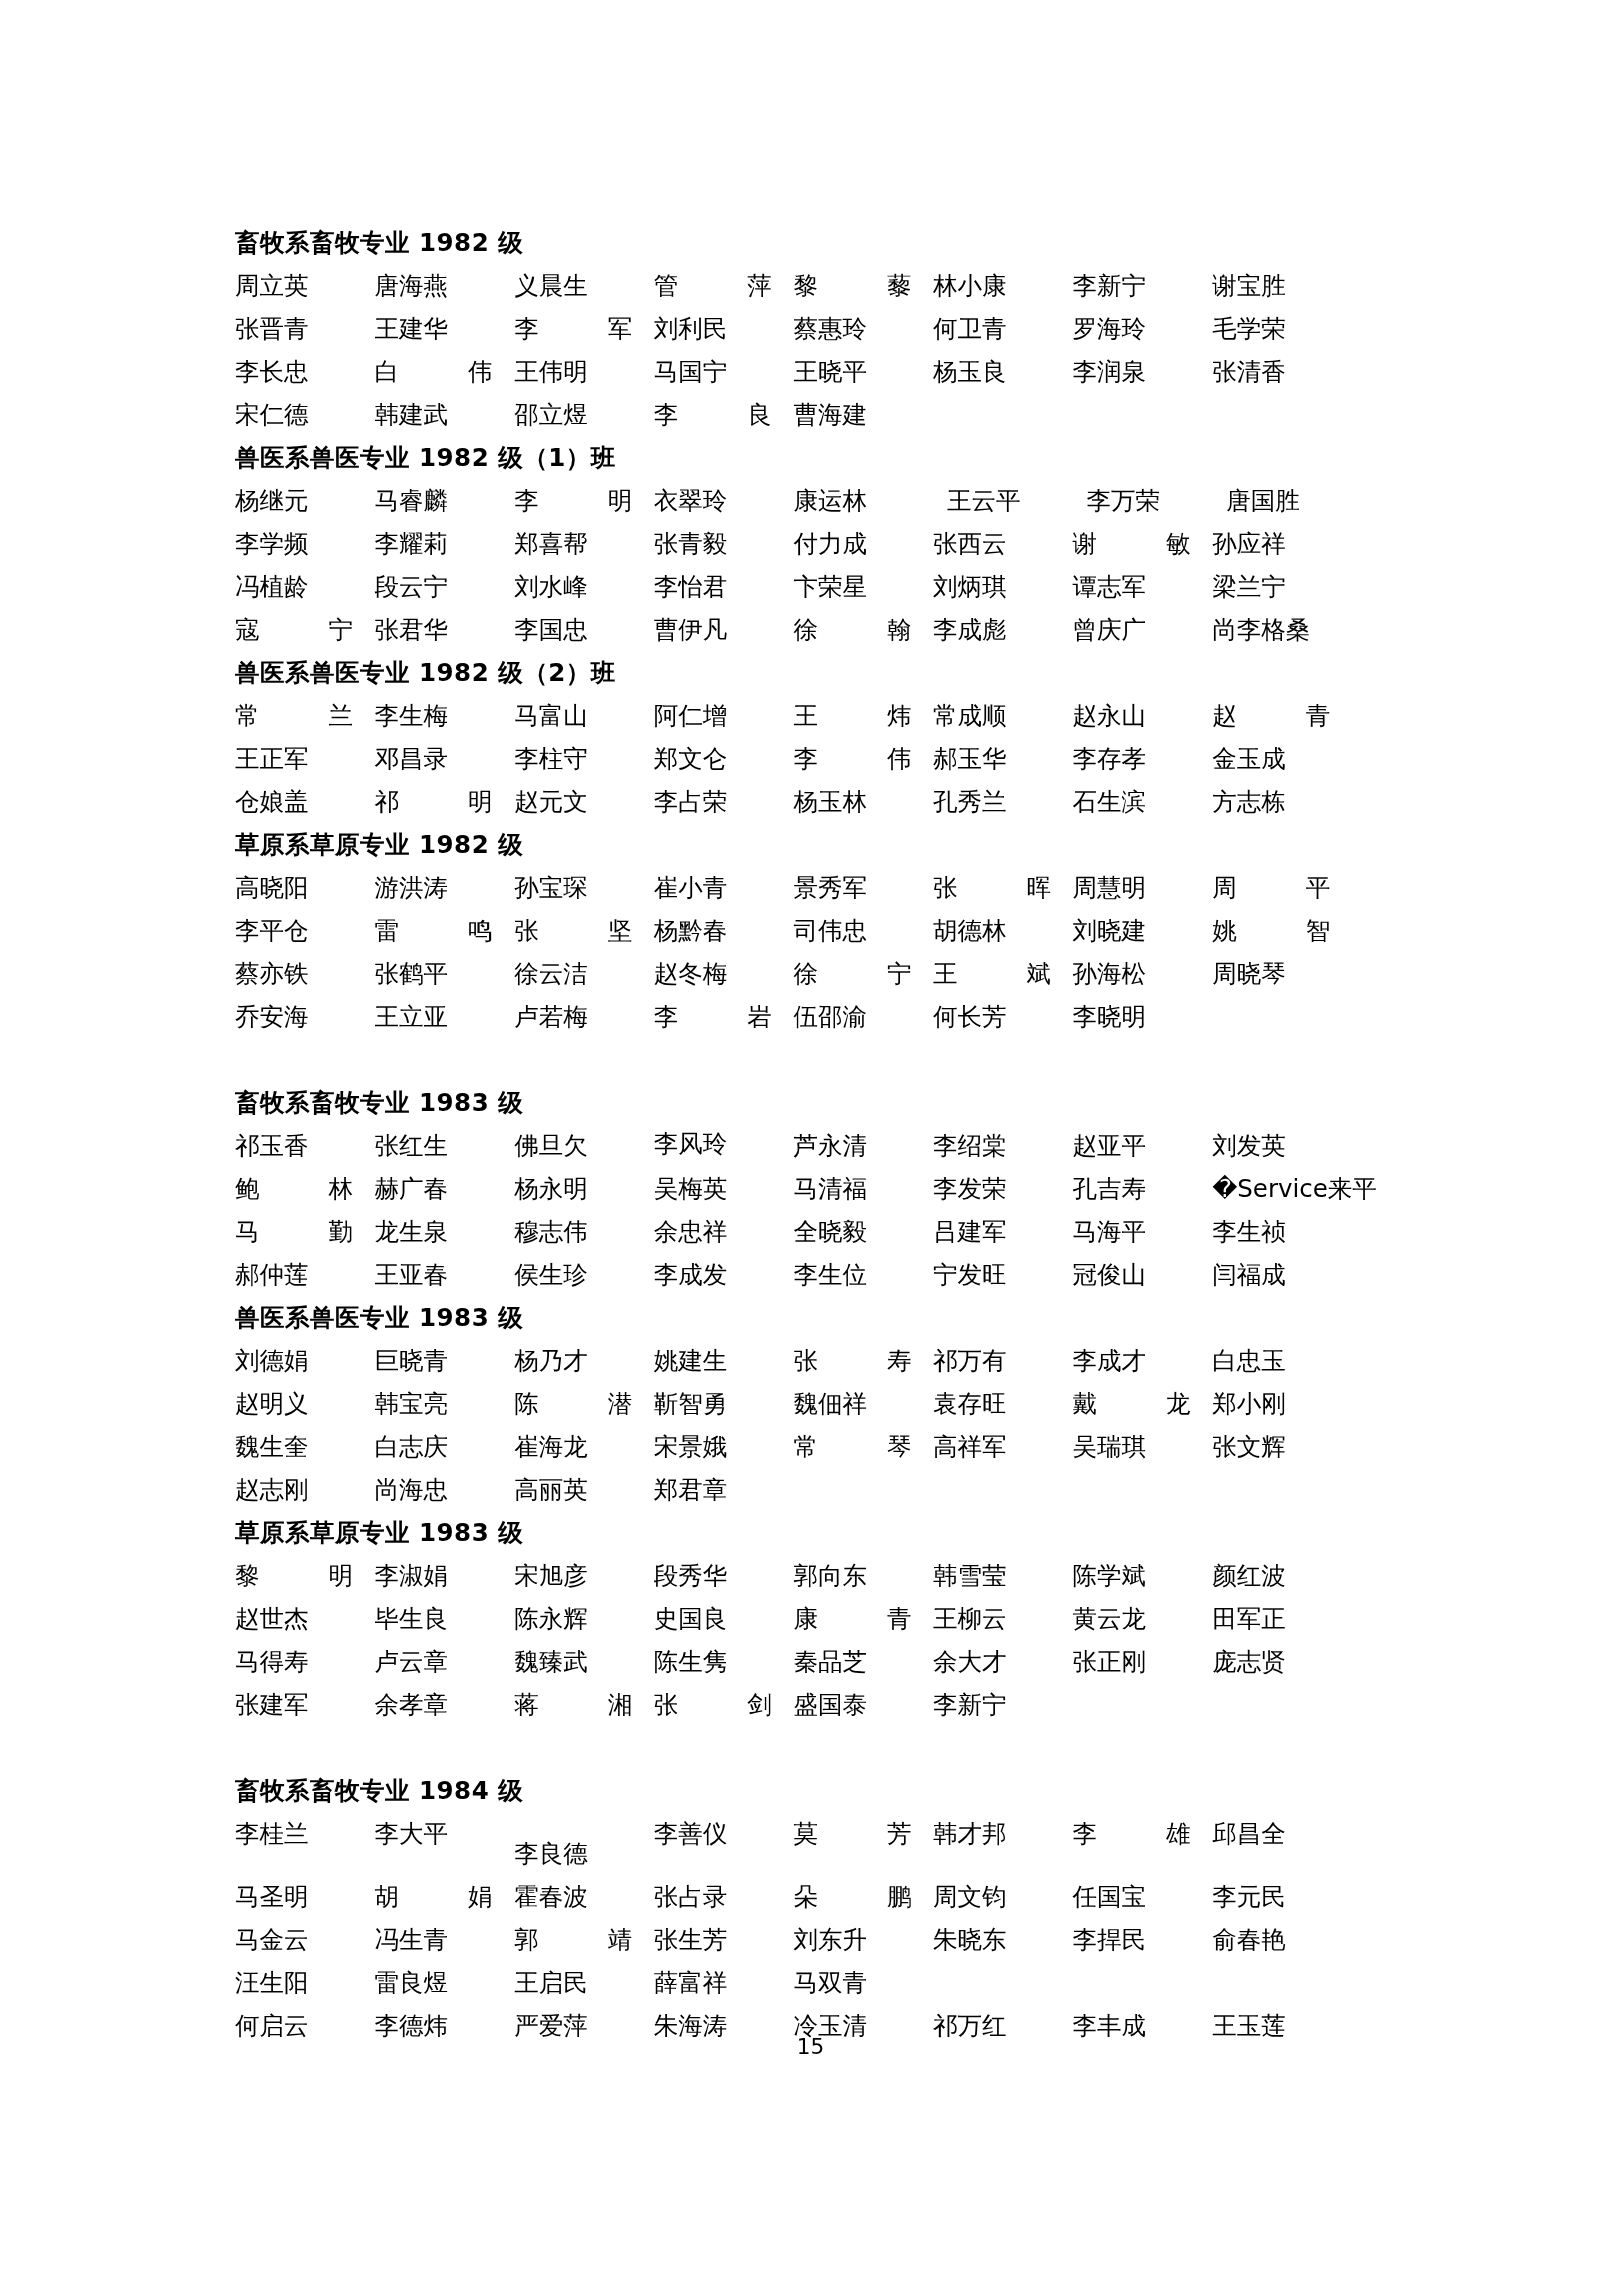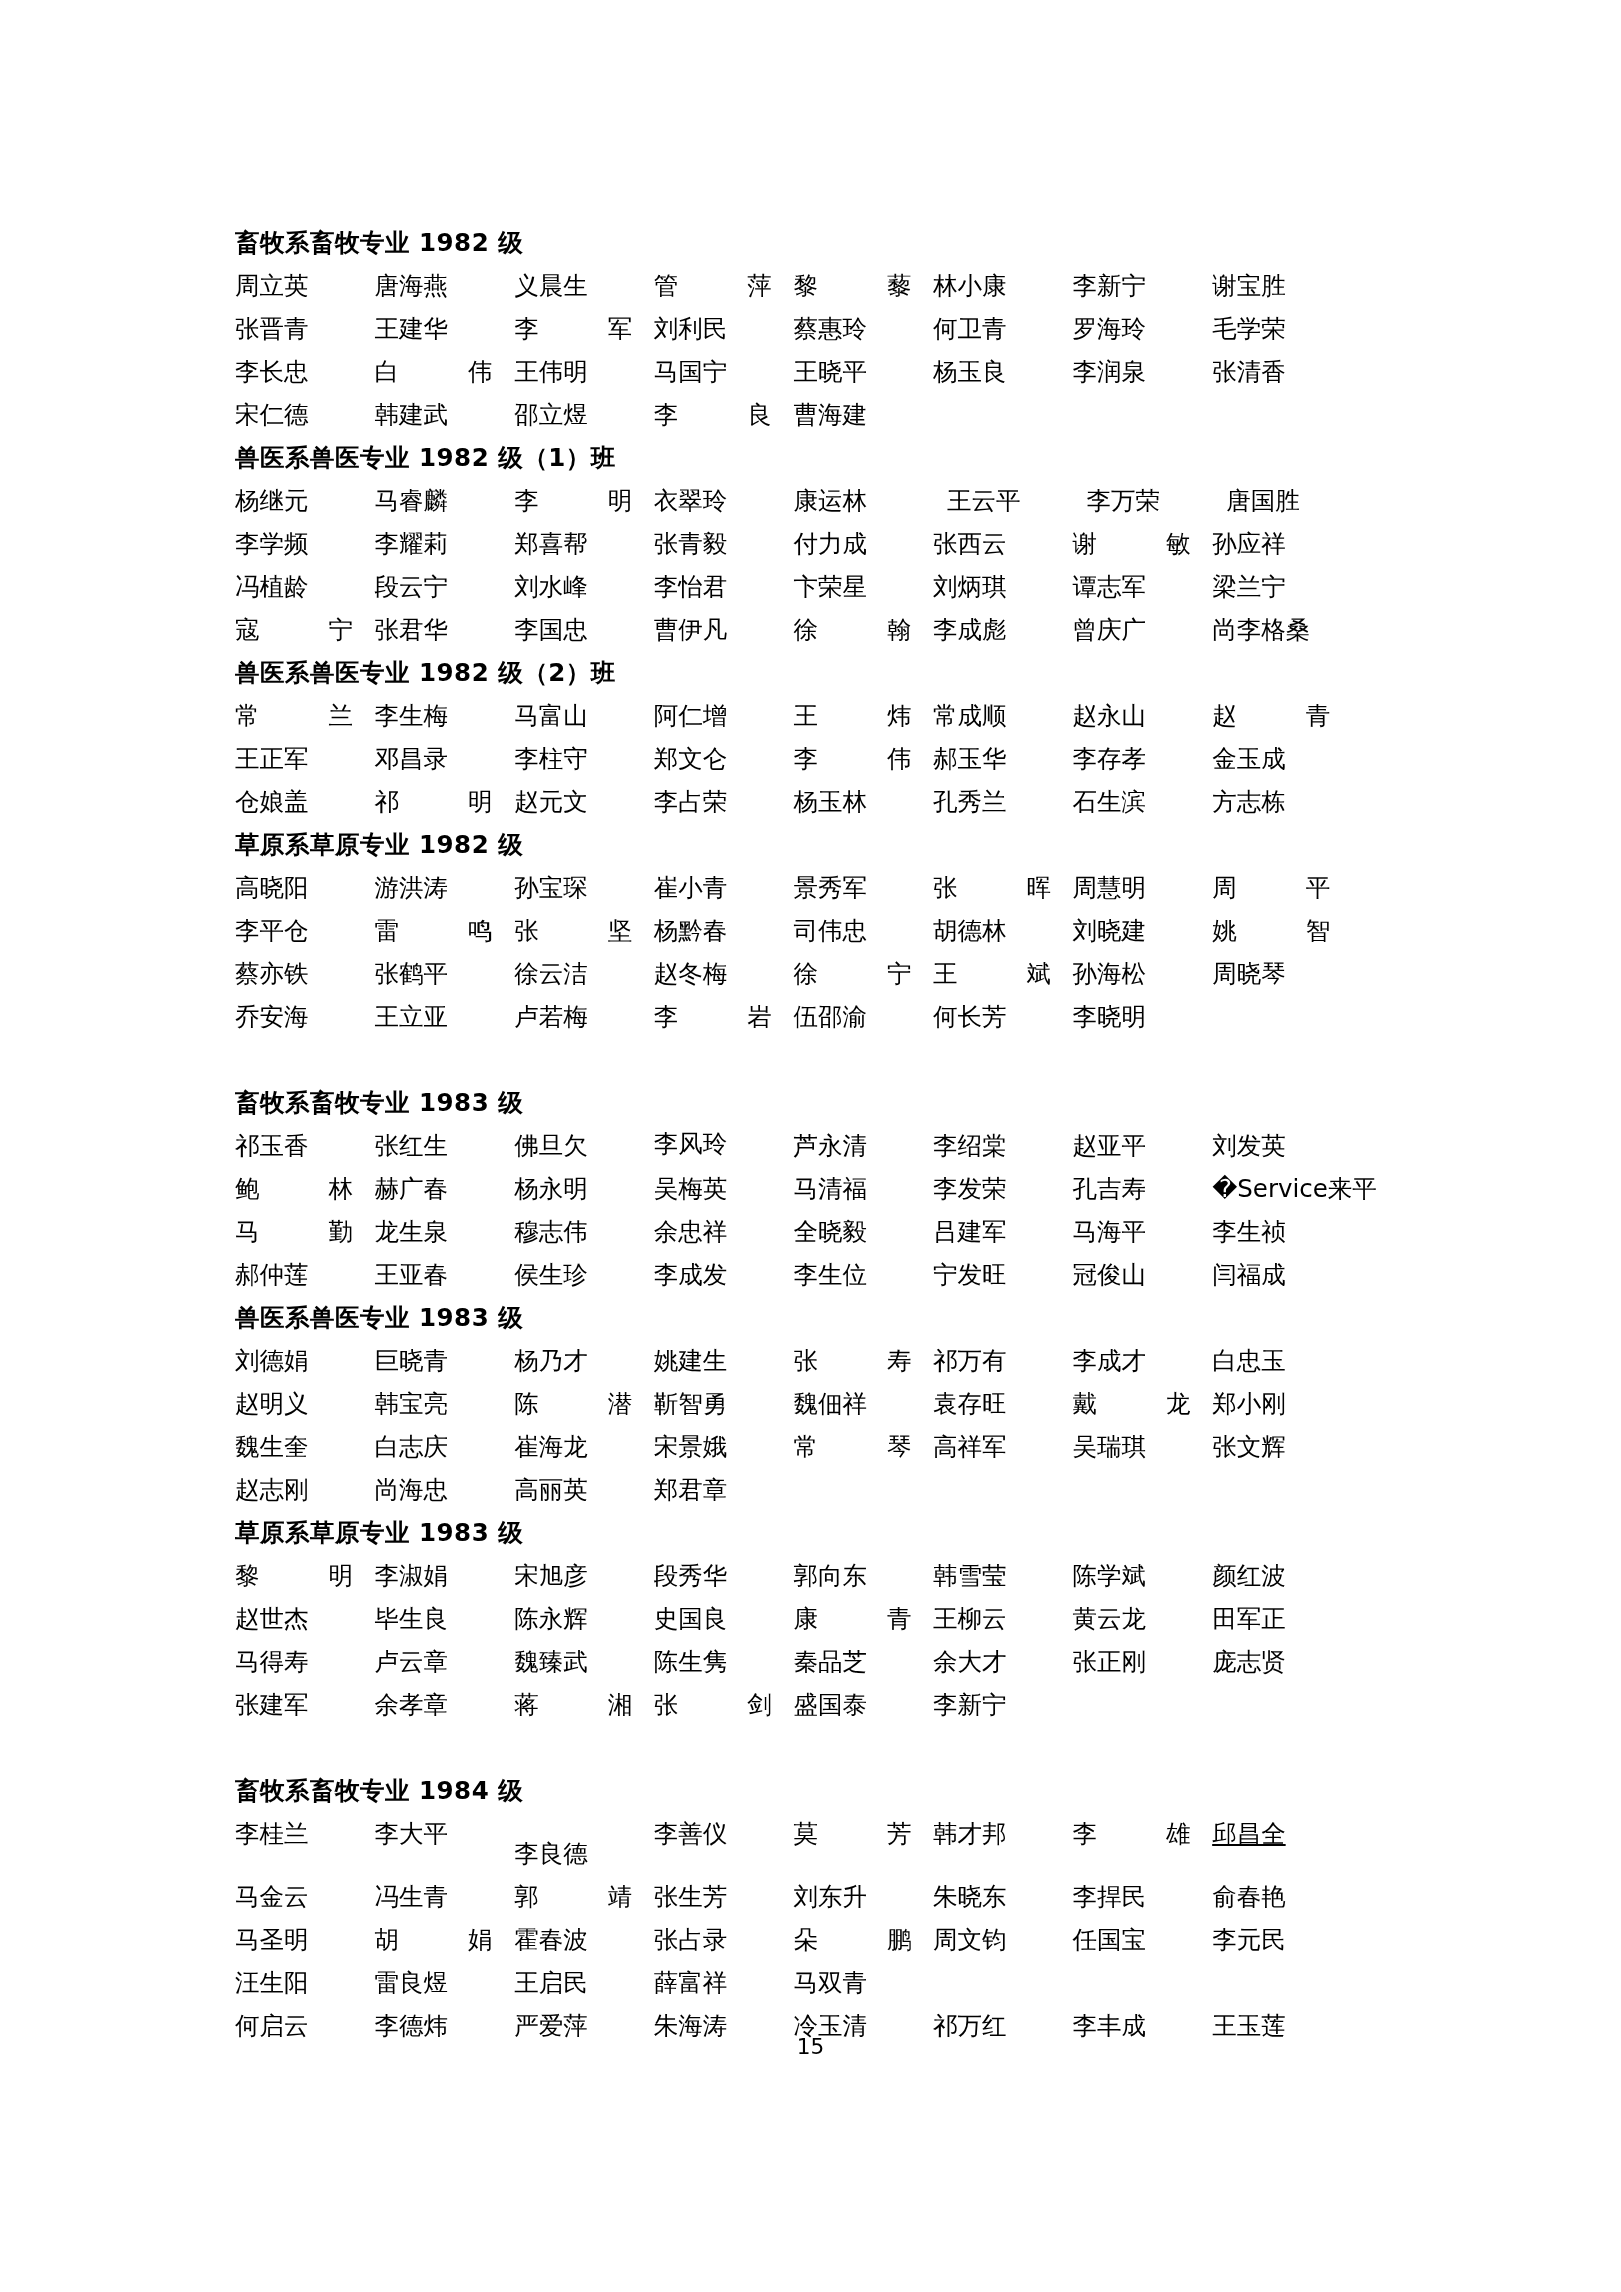--- a/index.html
+++ b/index.html
@@ -473,50 +473,50 @@
           <div class="name-cell" style="justify-content: flex-start;">李善仪</div>
           <div class="name-cell">
             <span>莫</span>
             <span>芳</span>
           </div>
           <div class="name-cell" style="justify-content: flex-start;">韩才邦</div>
           <div class="name-cell">
             <span>李</span>
             <span>雄</span>
           </div>
-          <div class="name-cell" style="justify-content: flex-start; text-decoration: underline;">邱昌全</div>
+          <div class="name-cell" style="justify-content: flex-start;">邱昌全</div>
+        </div>
+        <div class="name-row">
+          <div class="name-cell" style="justify-content: flex-start;">马圣明</div>
+          <div class="name-cell">
+            <span>胡</span>
+            <span>娟</span>
+          </div>
+          <div class="name-cell" style="justify-content: flex-start;">霍春波</div>
+          <div class="name-cell" style="justify-content: flex-start;">张占录</div>
+          <div class="name-cell">
+            <span>朵</span>
+            <span>鹏</span>
+          </div>
+          <div class="name-cell" style="justify-content: flex-start;">周文钧</div>
+          <div class="name-cell" style="justify-content: flex-start;">任国宝</div>
+          <div class="name-cell" style="justify-content: flex-start;">李元民</div>
         </div>
         <div class="name-row">
           <div class="name-cell" style="justify-content: flex-start;">马金云</div>
           <div class="name-cell" style="justify-content: flex-start;">冯生青</div>
           <div class="name-cell">
             <span>郭</span>
             <span>靖</span>
           </div>
           <div class="name-cell" style="justify-content: flex-start;">张生芳</div>
           <div class="name-cell" style="justify-content: flex-start;">刘东升</div>
           <div class="name-cell" style="justify-content: flex-start;">朱晓东</div>
           <div class="name-cell" style="justify-content: flex-start;">李捍民</div>
           <div class="name-cell" style="justify-content: flex-start;">俞春艳</div>
-        </div>
-        <div class="name-row">
-          <div class="name-cell" style="justify-content: flex-start;">马圣明</div>
-          <div class="name-cell">
-            <span>胡</span>
-            <span>娟</span>
-          </div>
-          <div class="name-cell" style="justify-content: flex-start;">霍春波</div>
-          <div class="name-cell" style="justify-content: flex-start;">张占录</div>
-          <div class="name-cell">
-            <span>朵</span>
-            <span>鹏</span>
-          </div>
-          <div class="name-cell" style="justify-content: flex-start;">周文钧</div>
-          <div class="name-cell" style="justify-content: flex-start;">任国宝</div>
-          <div class="name-cell" style="justify-content: flex-start;">李元民</div>
         </div>
         <div class="name-row">
           <div class="name-cell" style="justify-content: flex-start;">汪生阳</div>
           <div class="name-cell" style="justify-content: flex-start;">雷良煜</div>
           <div class="name-cell" style="justify-content: flex-start;">王启民</div>
           <div class="name-cell" style="justify-content: flex-start;">薛富祥</div>
           <div class="name-cell" style="justify-content: flex-start;">马双青</div>
         </div>
         <div class="name-row">
           <div class="name-cell" style="justify-content: flex-start;">何启云</div>

